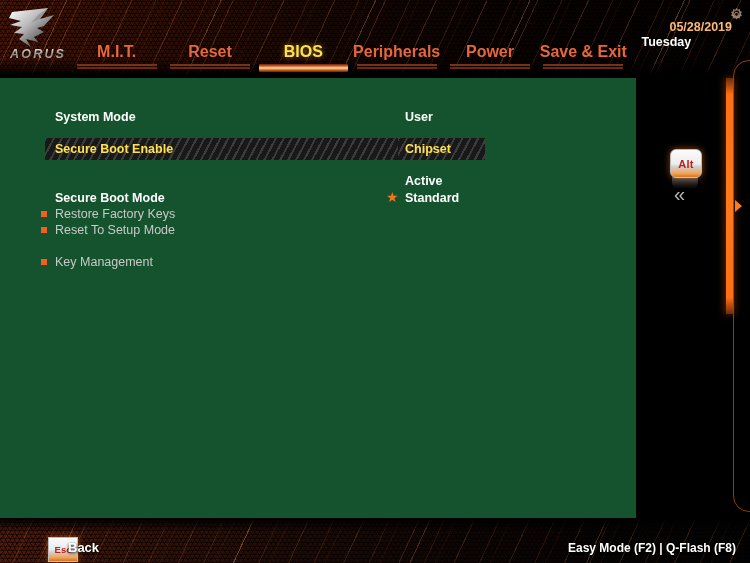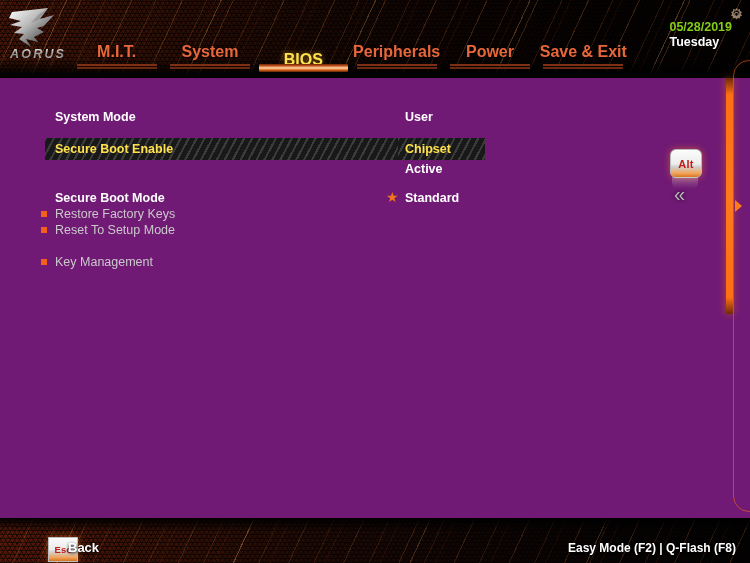--- a/index.html
+++ b/index.html
@@ -46,39 +46,39 @@
   #logo .word{position:absolute;left:6px;bottom:1px;font-size:12.5px;font-weight:bold;
       letter-spacing:2.2px;font-style:italic;
       background:linear-gradient(to bottom,#f2f2f2,#8d8d8d 55%,#cfcfcf);
       -webkit-background-clip:text;background-clip:text;color:transparent;}
 
   #gear-icon{position:absolute;right:6px;top:7px;width:15px;height:15px;opacity:.75;}
 
   
   #clock{position:absolute;right:18px;top:20px;display:flex;align-items:flex-end;gap:7px;}
   #clock .dt{text-align:left;line-height:1.18;}
-  #clock .date{font-size:12.5px;font-weight:bold;color:#84cc16;}
+  #clock .date{font-size:12.5px;font-weight:bold;color:#fdba74;margin-left:28px;}
   #clock .day{font-size:12.5px;font-weight:bold;color:#fff;}
   #clock .time{font-size:29px;font-weight:bold;color:#fff;line-height:.95;
       letter-spacing:.5px;position:relative;top:3px;}
 
   
   #tabs{position:absolute;left:70px;top:44px;width:560px;height:30px;display:flex;}
   .tab{flex:1 1 0;position:relative;text-align:center;cursor:pointer;}
   .tab .lbl{font-size:16px;font-weight:bold;color:#e8673a;line-height:16px;
       text-shadow:0 0 4px rgba(0,0,0,.9);}
-  .tab.active .lbl{color:#ffe14d;text-shadow:0 0 6px rgba(255,190,40,.55);margin-top:8px;}
+  .tab.active .lbl{color:#ffe14d;text-shadow:0 0 6px rgba(255,190,40,.55);}
   .tab .ul{position:absolute;left:7%;right:7%;top:20px;height:2px;
       background:#7e2f14;box-shadow:0 3px 0 0 #6b2811;}
   .tab.active .ul{left:2%;right:2%;height:8px;border-radius:1px;
       background:linear-gradient(to bottom,#6a2409 0%,#c4521a 22%,#ffd9b0 50%,#e4701f 72%,#5d2008 100%);
       box-shadow:none;}
 
   
-  #content{position:absolute;left:0;top:78px;width:750px;height:440px;background:#701a75;}
+  #content{position:absolute;left:0;top:78px;width:636px;height:440px;background:#14532d;}
 
   .row{position:absolute;left:0;width:720px;height:22px;}
   .row .lcell{position:absolute;left:55px;top:0;height:22px;line-height:22px;
       font-size:12.5px;white-space:nowrap;}
   .row .rcell{position:absolute;left:405px;top:0;height:22px;line-height:22px;
       font-size:12.5px;white-space:nowrap;}
   .t-white{color:#ffffff;font-weight:bold;}
   .t-grey{color:#c9c9c9;}
   .t-yellow{color:#ffe14d;font-weight:bold;}
 
@@ -177,21 +177,21 @@
         <div class="day">Tuesday</div>
       </div>
     </div>
 
     <div id="tabs">
         <div class="tab">
           <div class="lbl">M.I.T.</div>
           <div class="ul"></div>
         </div>
         <div class="tab">
-          <div class="lbl">System</div>
+          <div class="lbl">Reset</div>
           <div class="ul"></div>
         </div>
         <div class="tab active">
           <div class="lbl">BIOS</div>
           <div class="ul"></div>
         </div>
         <div class="tab">
           <div class="lbl">Peripherals</div>
           <div class="ul"></div>
         </div>
@@ -210,21 +210,21 @@
       <div class="row" style="top: 28px;">
         <div class="lcell t-white">System Mode</div>
         <div class="rcell t-white">User</div>
       </div>
       <div class="row" style="top: 60px;">
         <div class="selbar"></div>
         <div class="selbar short"></div>
         <div class="lcell t-yellow">Secure Boot Enable</div>
         <div class="rcell t-yellow">Chipset</div>
       </div>
-      <div class="row" style="top: 80px;">
+      <div class="row" style="top: 92px;">
         <div class="rcell t-white">Active</div>
       </div>
       <div class="row" style="top: 109px;">
         <div class="star">★</div>
         <div class="lcell t-white">Secure Boot Mode</div>
         <div class="rcell t-white">Standard</div>
       </div>
       <div class="row" style="top: 125px;">
         <div class="bullet"></div>
         <div class="lcell t-grey">Restore Factory Keys</div>

